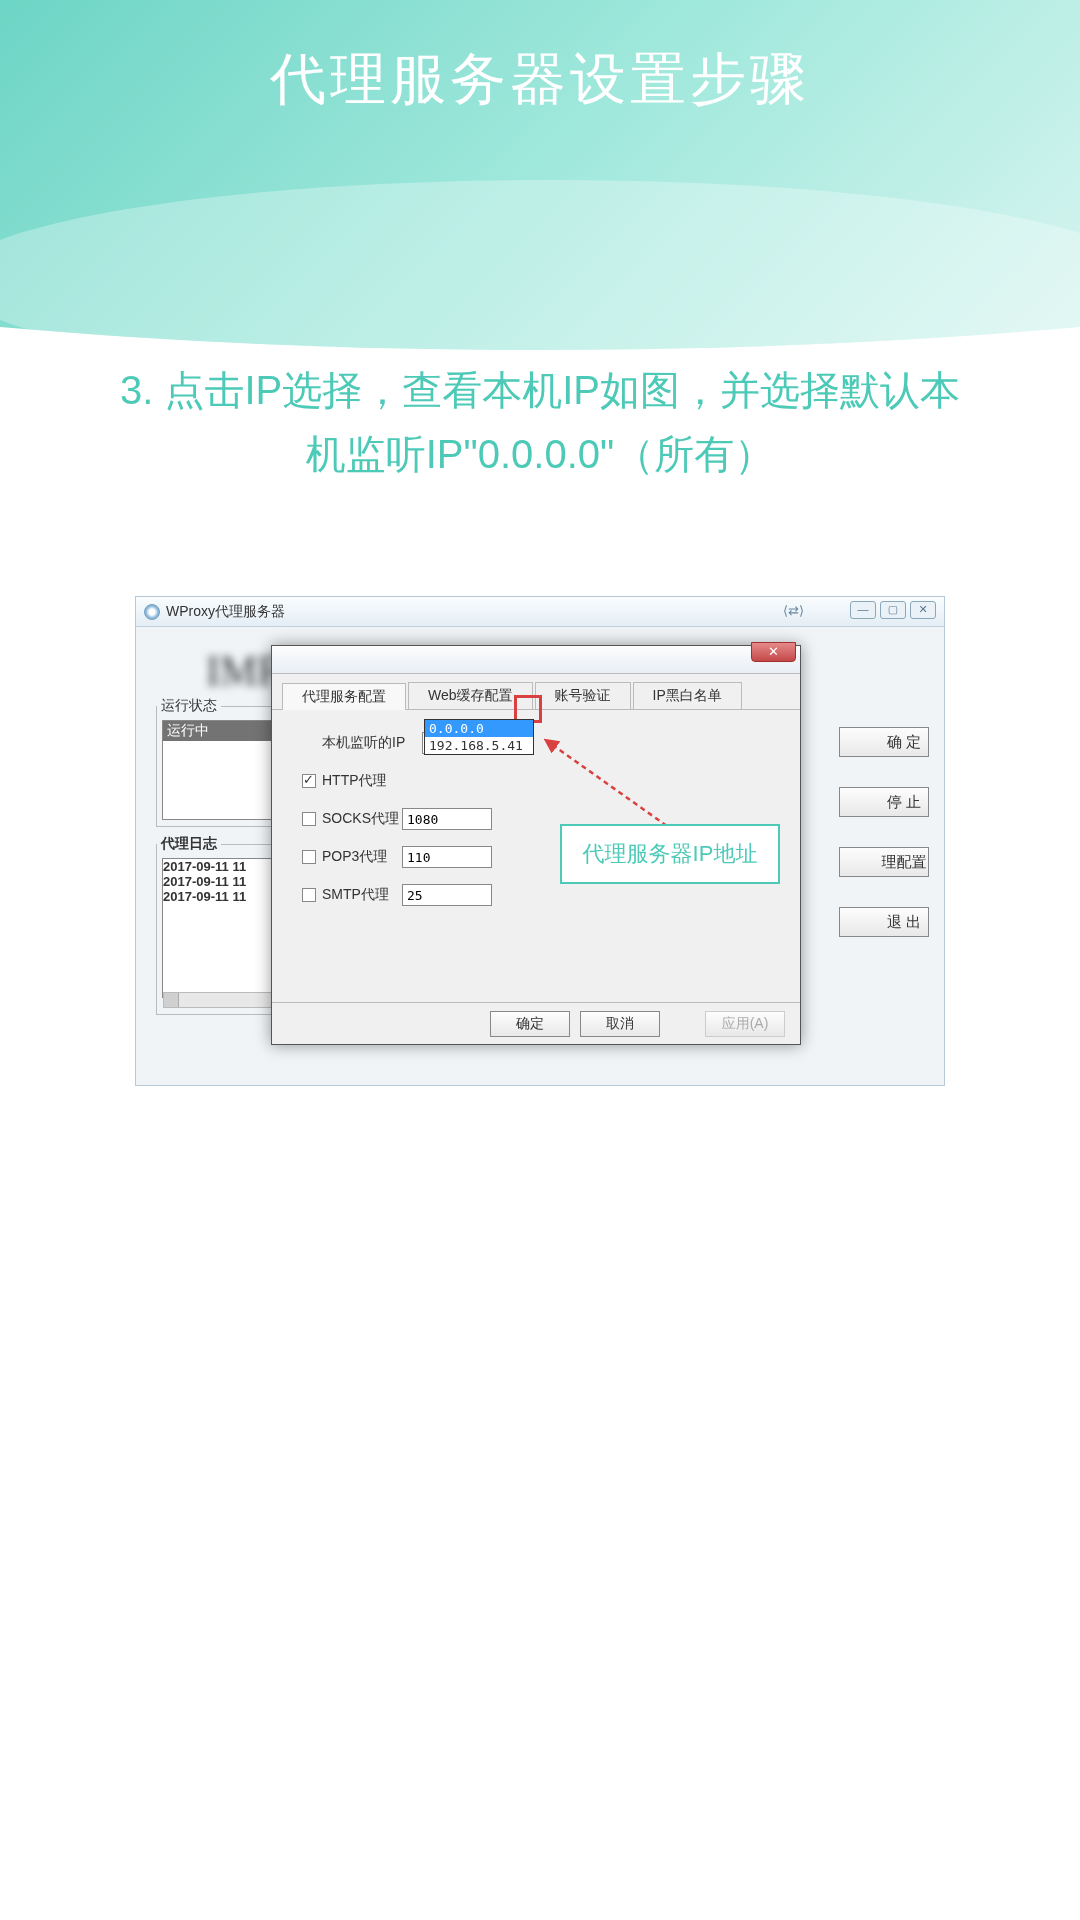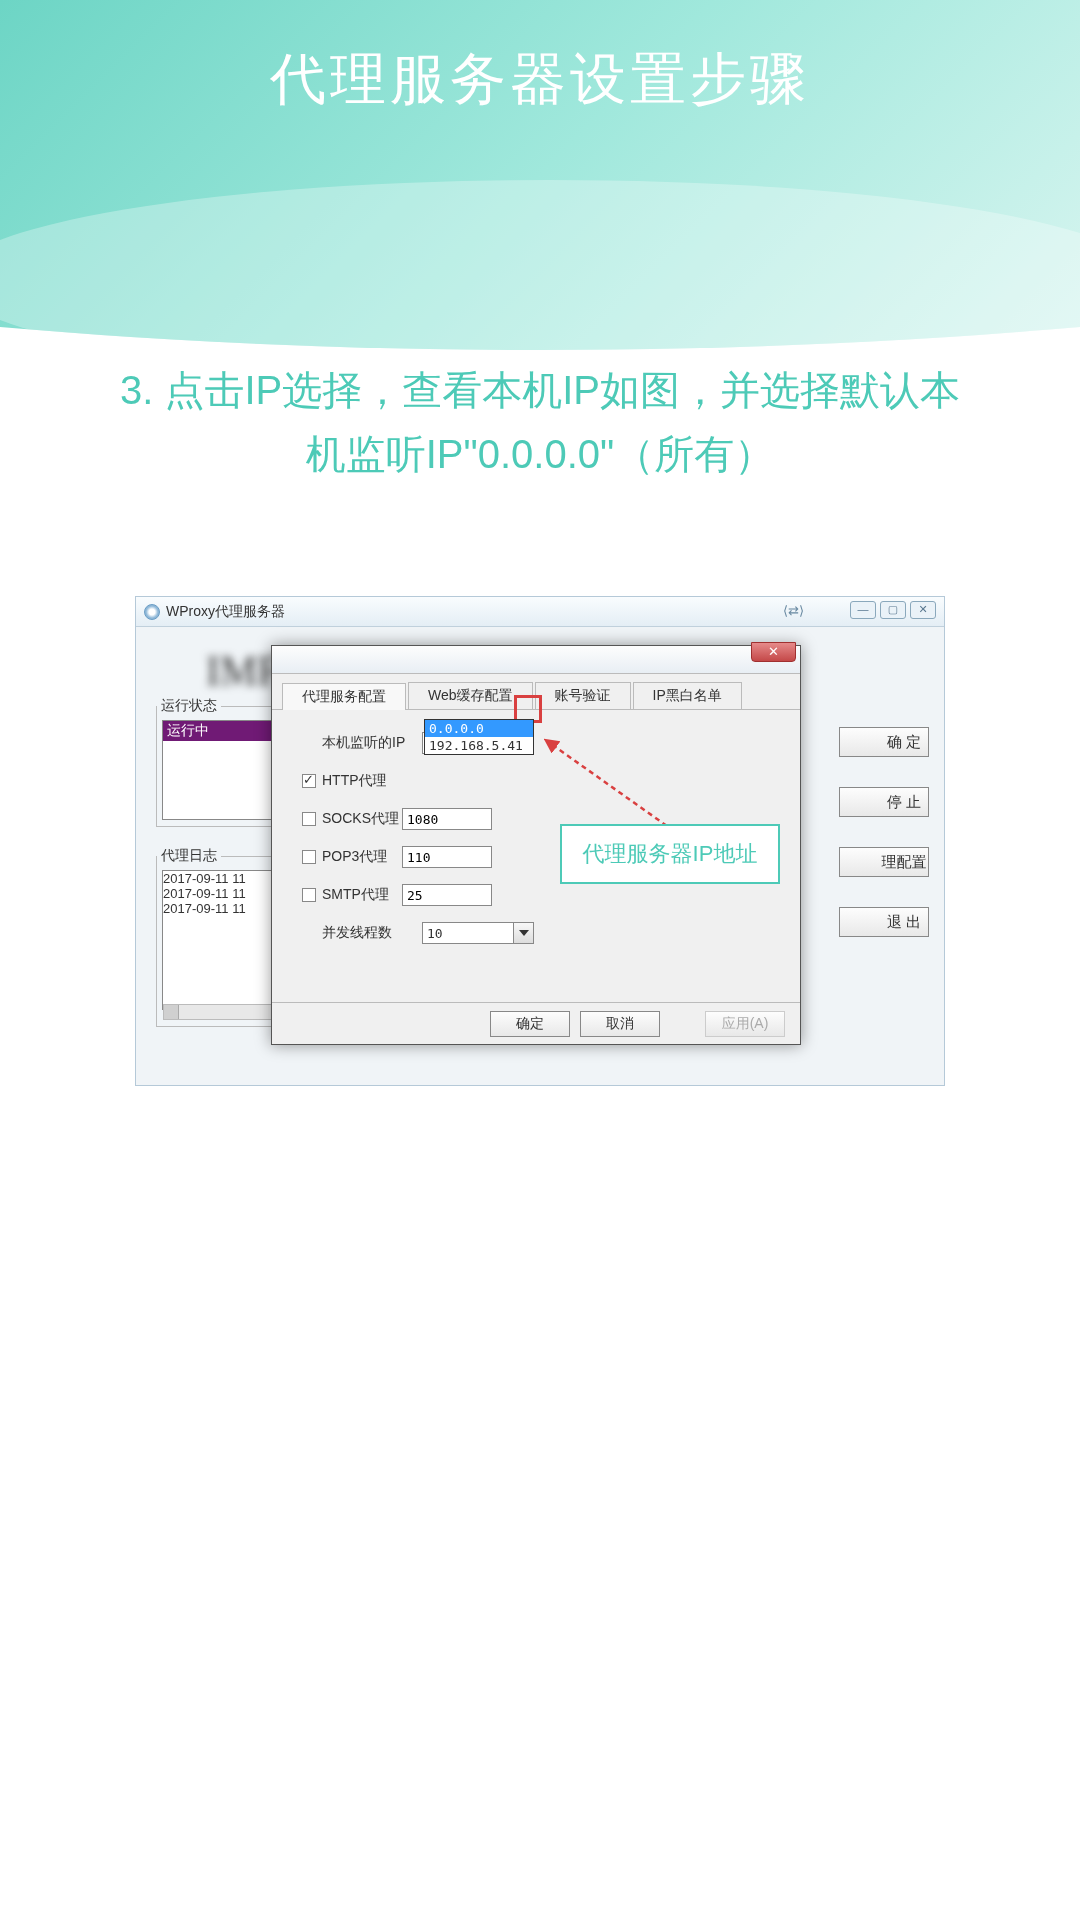--- a/index.html
+++ b/index.html
@@ -120,29 +120,30 @@
       color: #333;
     }
     .status-list {
       background: #fff;
       border: 1px solid #888;
       margin: 5px;
       height: 100px;
       font-size: 14px;
     }
     .status-item {
-      background: #701a75;
+      background: #737373;
       color: #fff;
       padding: 1px 4px;
     }
     .fieldset-log {
       position: absolute;
-      top: 220px; left: 20px;
+      top: 208px; left: 20px;
       width: 130px; height: 180px;
       border: 1px solid #bbb;
+      font-weight: bold;
     }
     .fieldset-log legend {
       font-size: 14px;
       padding: 0 4px;
       color: #333;
     }
     .log-list {
       background: #fff;
       border: 1px solid #888;
       margin: 5px;
@@ -452,27 +453,20 @@
           <span class="form-label-indent" style="margin-left:0">POP3代理</span>
           <input class="form-input" value="110" style="">
         </div>
 
         <div class="form-row">
           <span class="cb"></span>
           <span class="form-label-indent" style="margin-left:0">SMTP代理</span>
           <input class="form-input" value="25" style="">
         </div>
 
-        <div class="form-row">
-          <span class="form-label" style="margin-left:20px">并发线程数</span>
-          <div class="form-select">
-            <span class="sel-text">10</span>
-            <div class="dropdown-btn"></div>
-          </div>
-        </div>
 
       </div>
 
       <svg class="arrow-svg">
         <defs>
           <marker id="arrowhead" markerWidth="8" markerHeight="8" refX="1" refY="3" orient="auto">
             <polygon points="0 0, 6 3, 0 6" fill="#d94040"></polygon>
           </marker>
         </defs>
         <line x1="130" y1="95" x2="10" y2="10" stroke="#d94040" stroke-width="2.5" stroke-dasharray="5,4" marker-end="url(#arrowhead)"></line>

